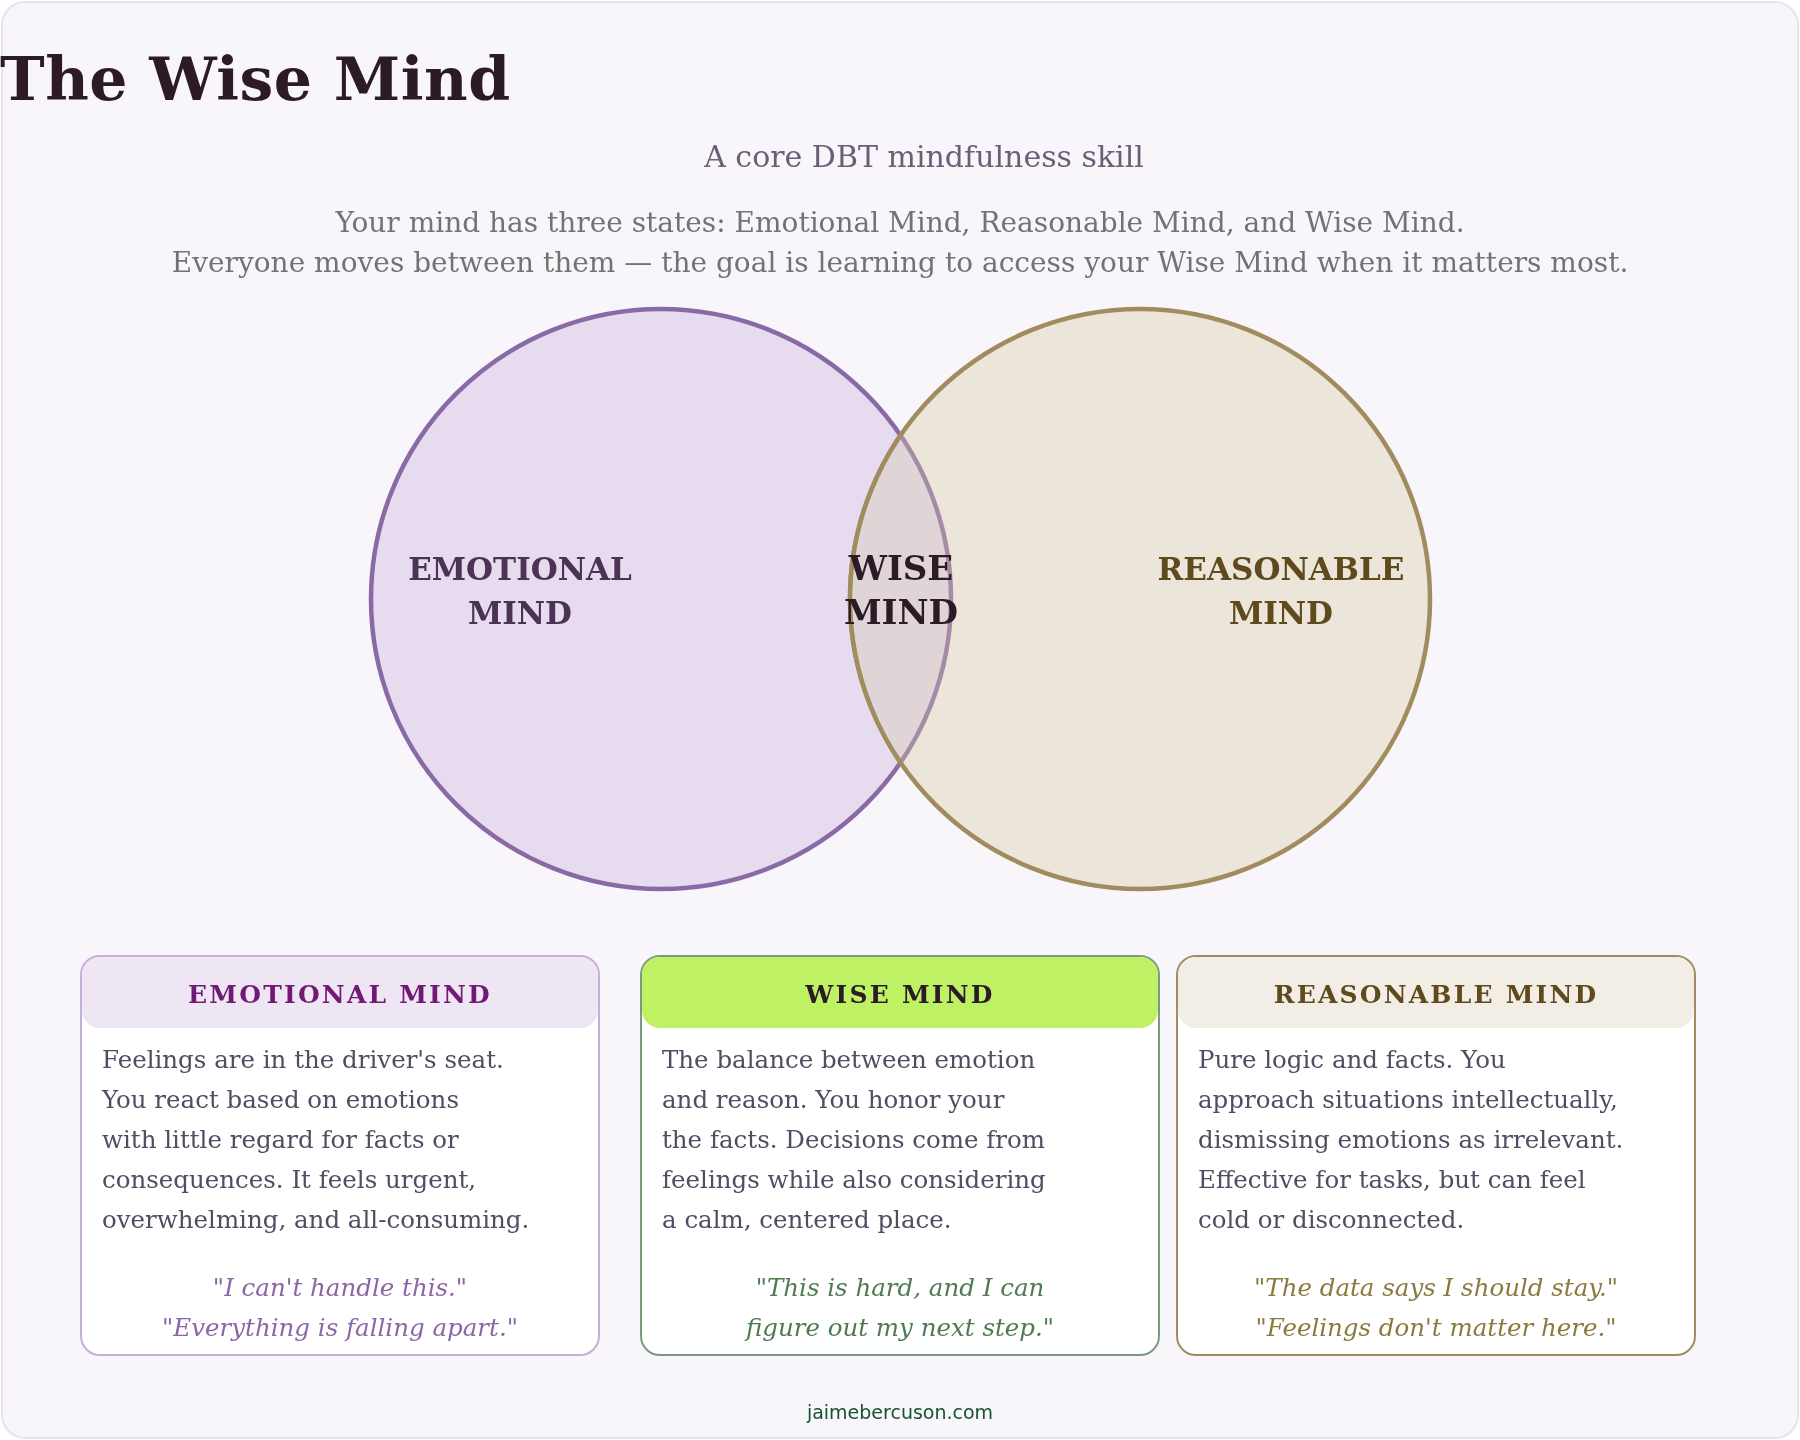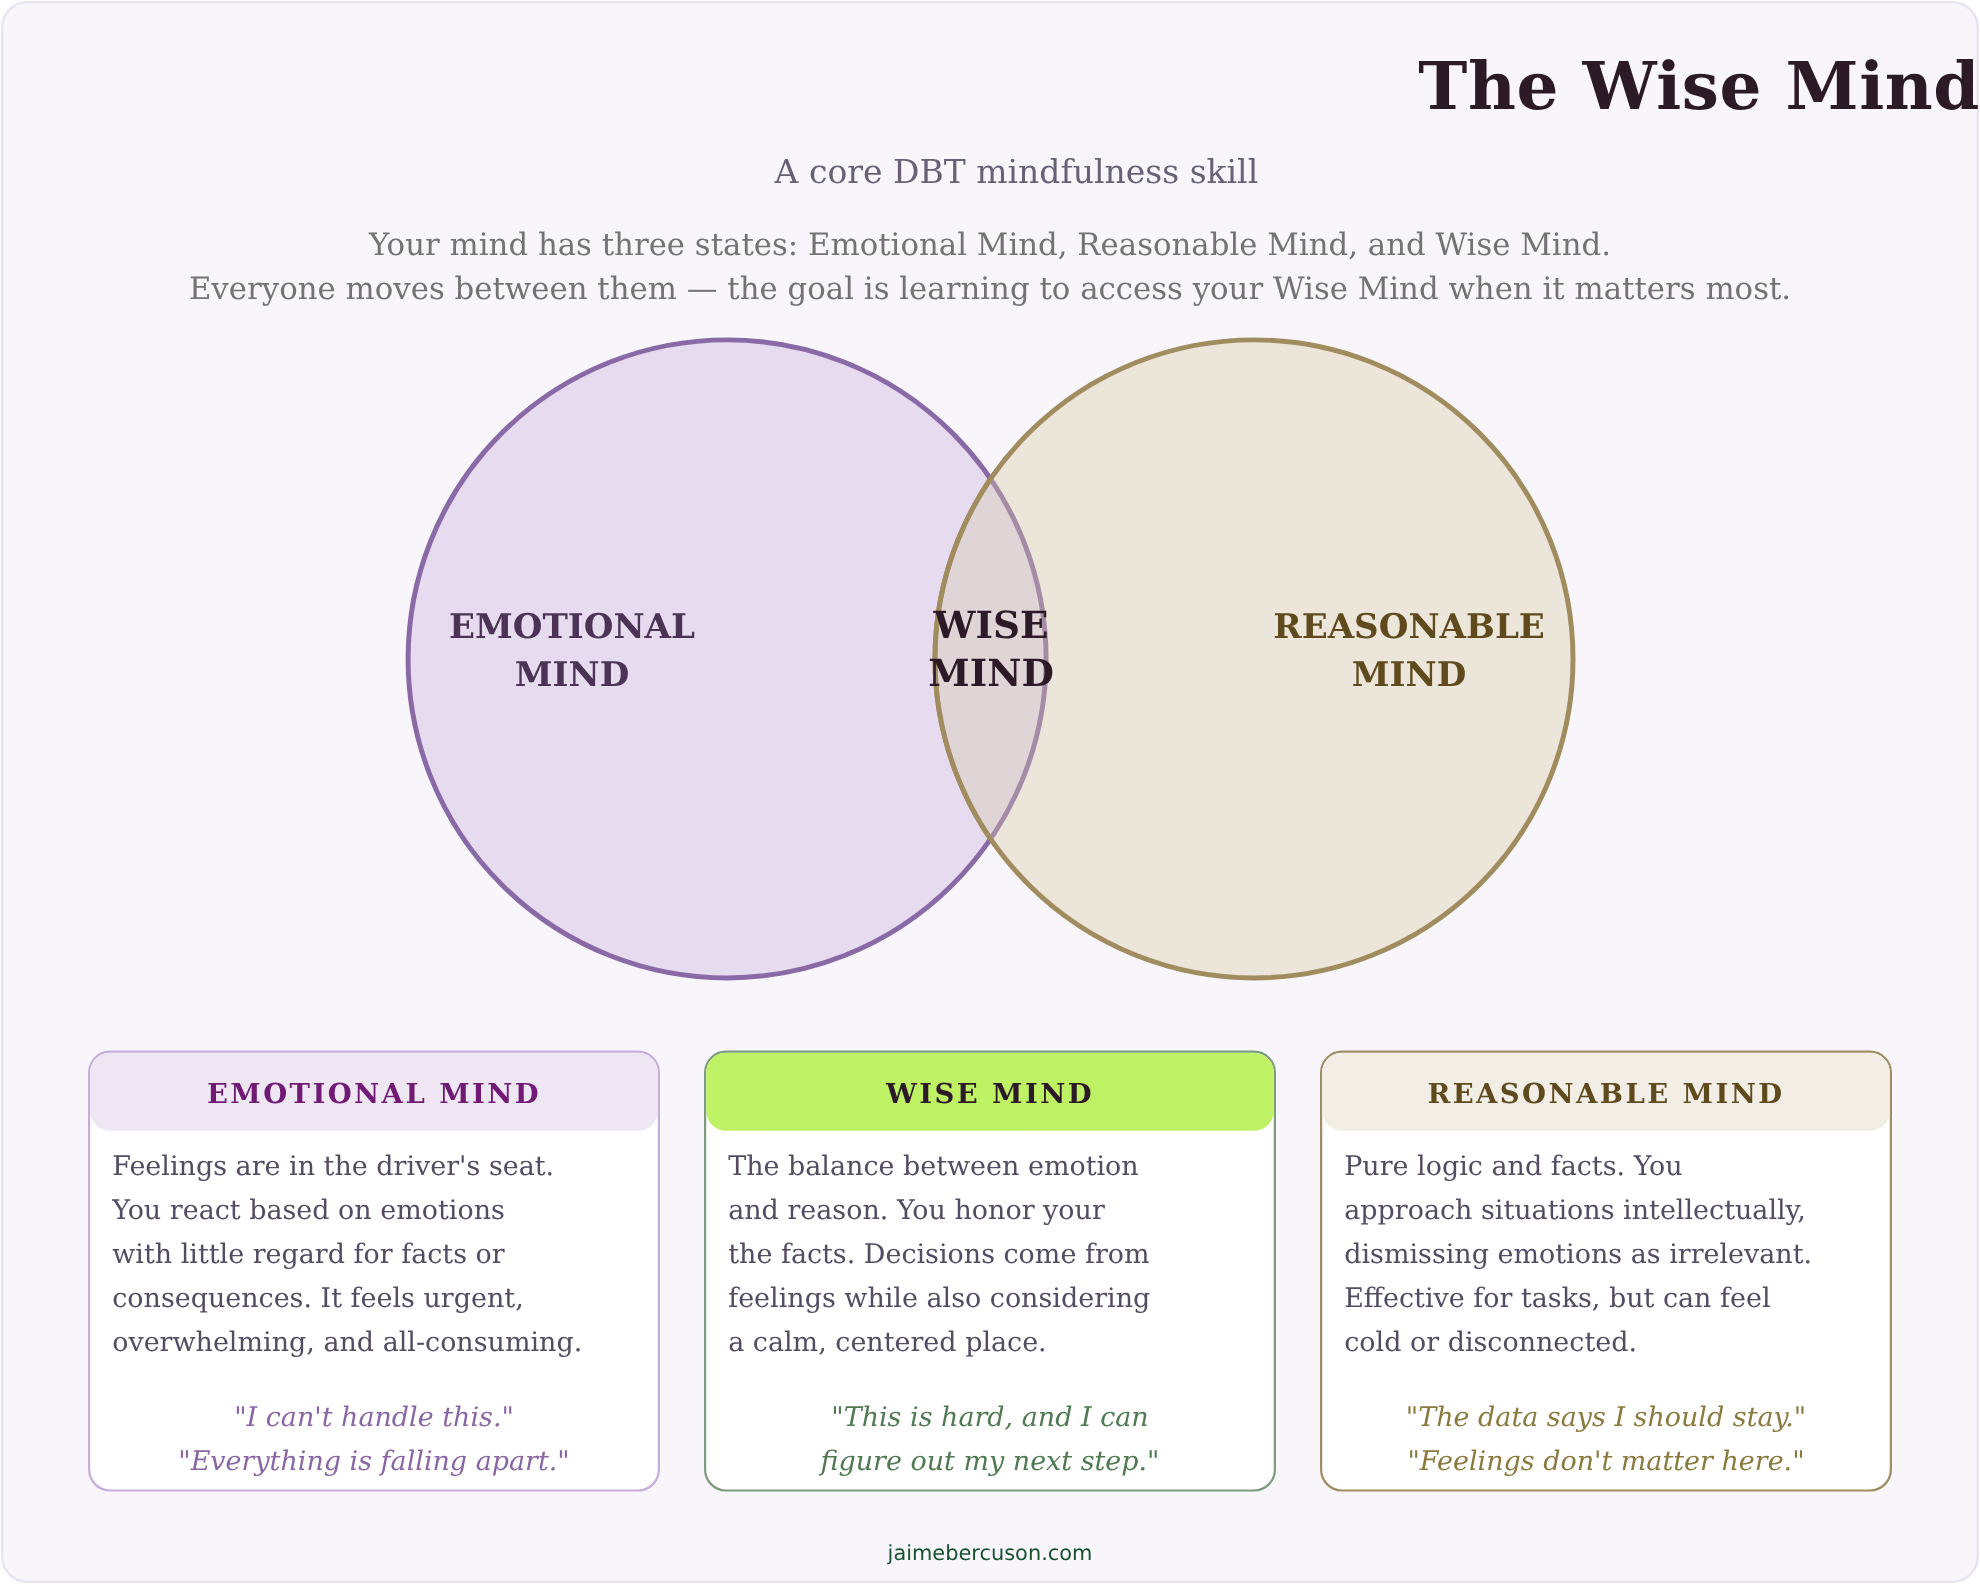--- a/index.html
+++ b/index.html
@@ -5,21 +5,21 @@
   html, body { margin: 0; padding: 0; }
   body {
     width: 1800px; height: 1440px; background: #ffffff;
     font-family: "DejaVu Serif", serif; position: relative; overflow: hidden;
   }
   .frame {
     position: absolute; left: 1px; top: 1px; width: 1794px; height: 1434px;
     background: #f8f6fb; border: 2px solid #e8e2f0; border-radius: 24px;
   }
   .title {
-    position: absolute; left: 0; width: 1800px; top: 44px; text-align: right;
+    position: absolute; left: 0; width: 1800px; top: 44px; text-align: left;
     font-size: 60px; font-weight: bold; color: #2c1a27; letter-spacing: 0.5px;
   }
   .subtitle {
     position: absolute; left: 0; width: 1800px; top: 139px; text-align: center;
     font-size: 30px; color: #6a6076; padding-left: 24px;
   }
   .intro {
     position: absolute; left: 0; width: 1800px; top: 203px; text-align: center;
     font-size: 28px; line-height: 40px; color: #737373;
   }
@@ -41,21 +41,21 @@
   .card-quote {
     text-align: center; font-size: 24.5px; line-height: 40px; font-style: italic;
     padding: 28px 20px 0 20px;
   }
   .card-emotional { left: 80px; border-color: #c6aedb; }
   .card-emotional .card-head { background: #efe6f4; color: #701a75; }
   .card-emotional .card-quote { color: #8a66a6; }
   .card-wise { left: 640px; border-color: #7c9a7c; }
   .card-wise .card-head { background: #bef264; color: #2c1a27; }
   .card-wise .card-quote { color: #4f7a52; }
-  .card-reasonable { left: 1200px; border-color: #a08c61; }
+  .card-reasonable { left: 1176px; border-color: #a08c61; }
   .card-reasonable .card-head { background: #f2eee5; color: #5e4a1c; }
   .card-reasonable .card-quote { color: #8a7a3e; }
   .footer {
     position: absolute; left: 0; width: 1800px; top: 1401px; text-align: center;
     font-family: "DejaVu Sans", sans-serif; font-size: 19px; color: #14532d;
   }
 </style>
 </head>
 <body>
 

